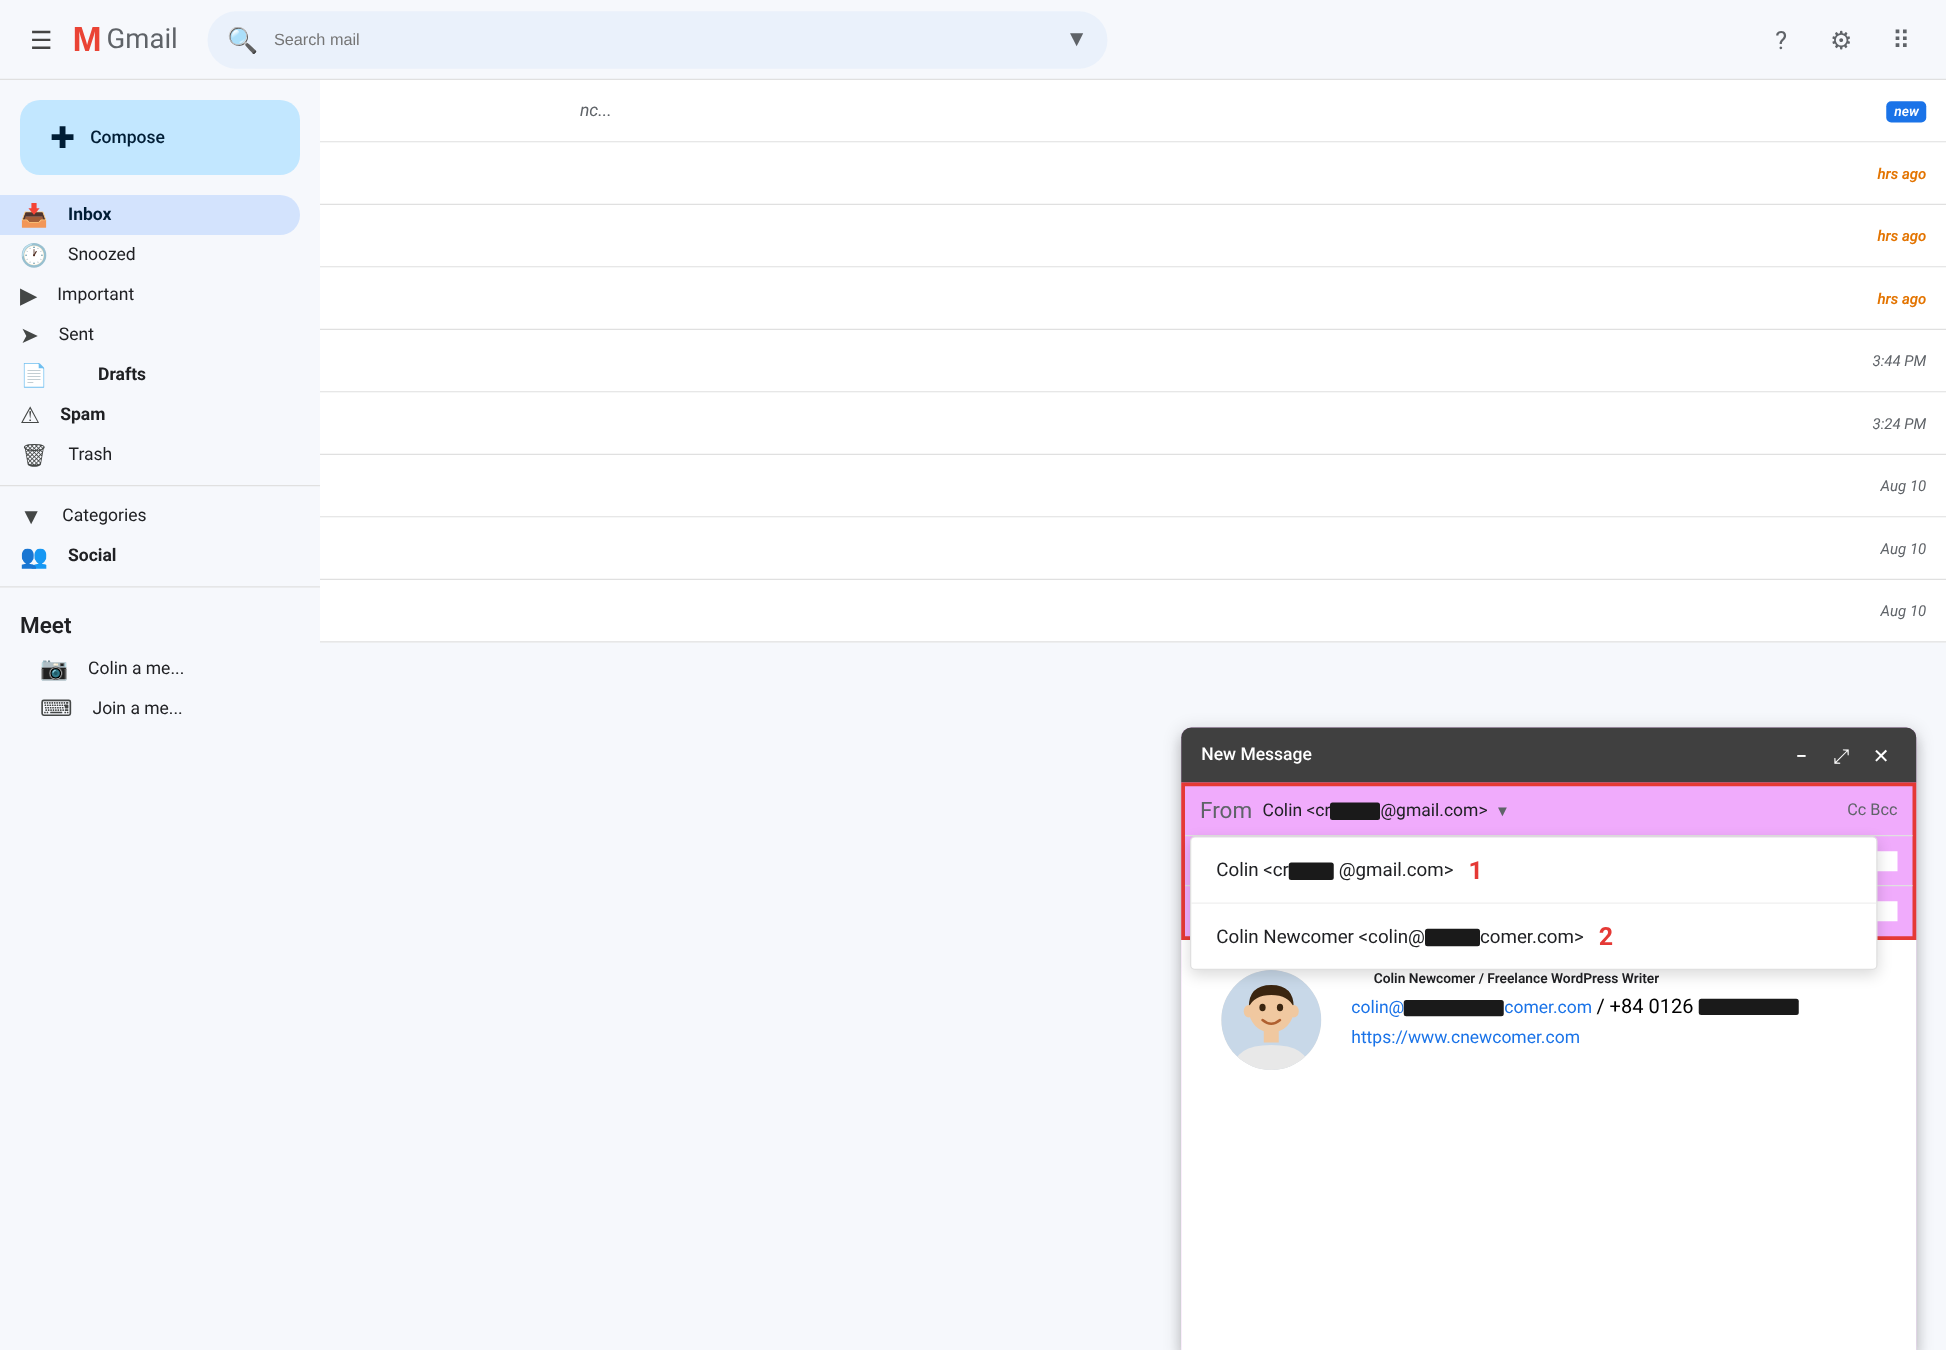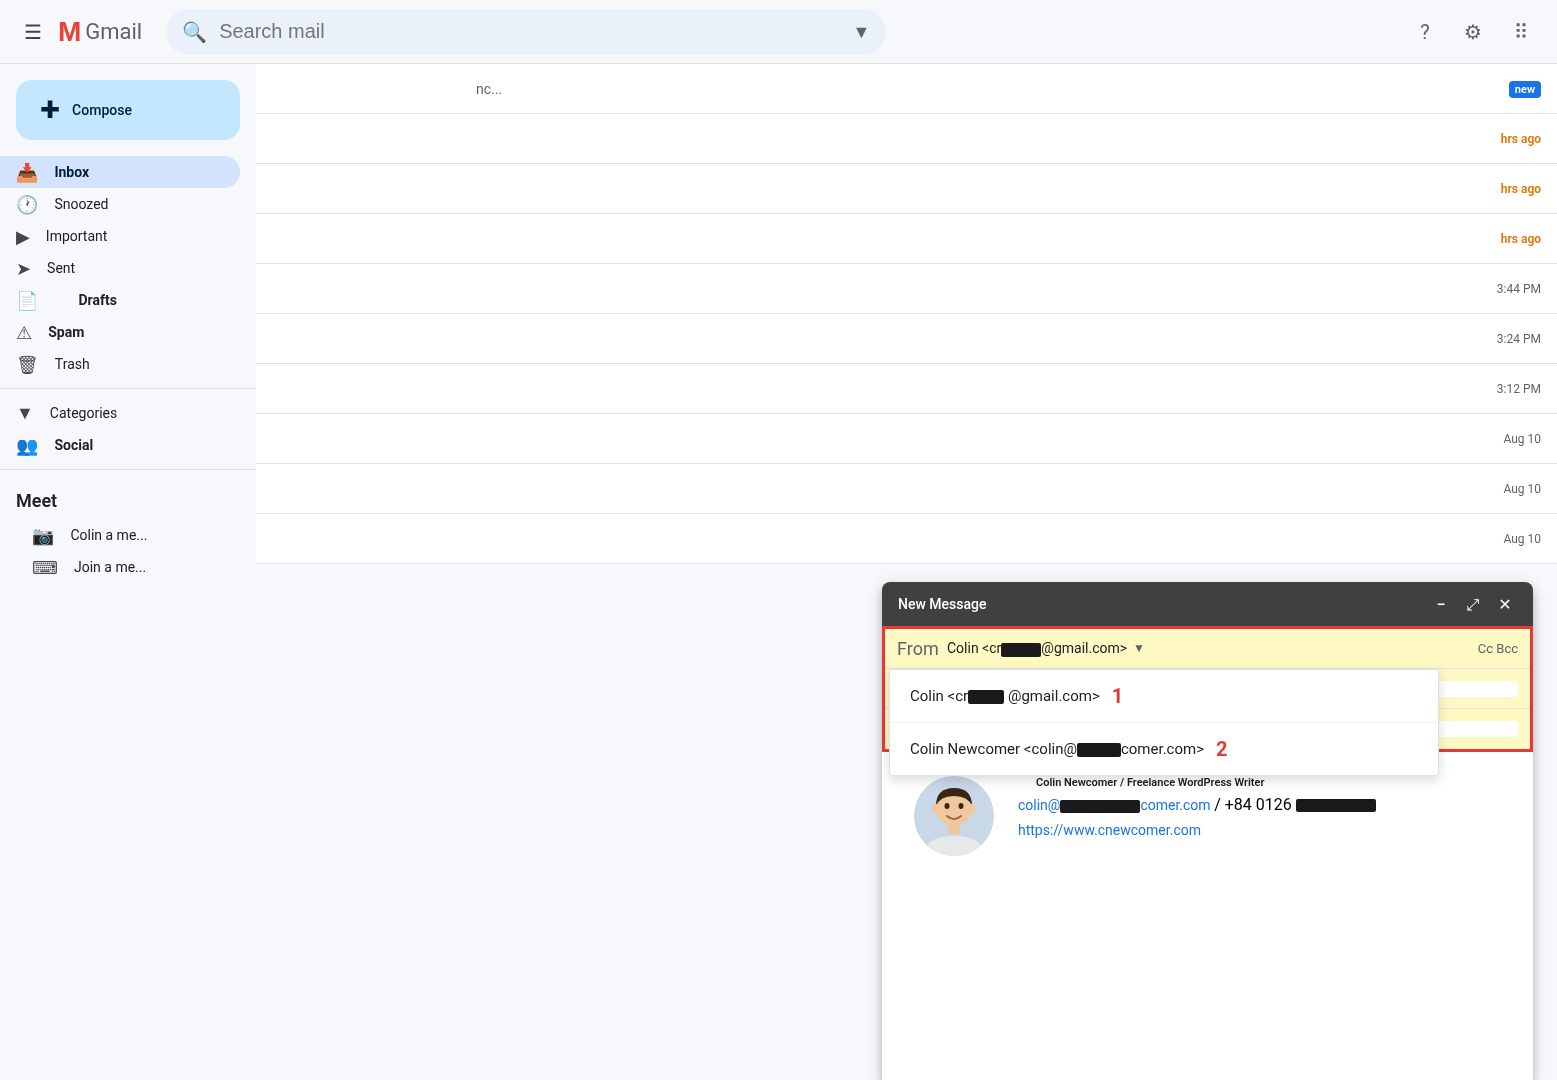--- a/index.html
+++ b/index.html
@@ -53,21 +53,21 @@
       border-radius: 24px;
       padding: 0 16px;
       height: 46px;
       max-width: 720px;
     }
     .search-icon { color: #5f6368; font-size: 20px; margin-right: 12px; }
     .search-input {
       background: transparent;
       border: none;
       outline: none;
-      font-size: 20px;
+      font-size: 13px;
       color: #14532d;
       flex: 1;
     }
     .search-dropdown { color: #5f6368; font-size: 18px; cursor: pointer; }
     .header-icons {
       display: flex;
       align-items: center;
       gap: 8px;
       margin-left: auto;
     }
@@ -156,21 +156,22 @@
       overflow-y: auto;
     }
     .email-row {
       display: flex;
       align-items: center;
       padding: 0 16px;
       height: 50px;
       border-bottom: 1px solid #e0e0e0;
       background: #fff;
       cursor: pointer;
-      gap: 24px;
+      gap: 12px;
+      font-style: italic;
     }
     .email-sender {
       width: 180px;
       font-size: 14px;
       font-weight: 600;
       white-space: nowrap;
       overflow: hidden;
       text-overflow: ellipsis;
     }
     .email-subject-preview {
@@ -187,22 +188,22 @@
       white-space: nowrap;
       margin-left: 8px;
     }
     .email-date.orange { color: #e37400; font-weight: 600; }
 
     
     .compose-window {
       position: fixed;
       bottom: 0;
       right: 24px;
-      width: 651px;
-      background: #fef9c3;
+      width: 588px;
+      background: #f0abfc;
       border-radius: 8px 8px 0 0;
       box-shadow: 0 8px 10px 1px rgba(0,0,0,0.14), 0 3px 14px 2px rgba(0,0,0,0.12), 0 5px 5px -3px rgba(0,0,0,0.2);
       z-index: 1000;
       overflow: visible;
     }
     .compose-header {
       background: #404040;
       color: #fff;
       padding: 10px 16px;
       border-radius: 8px 8px 0 0;
@@ -479,25 +480,20 @@
         <span class="email-date">3:44 PM</span>
       </div>
       <div class="email-row">
         <span class="email-sender"></span>
         <span class="email-subject-preview"></span>
         <span class="email-date">3:24 PM</span>
       </div>
       <div class="email-row">
         <span class="email-sender"></span>
         <span class="email-subject-preview"></span>
-        <span class="email-date">3:12 PM</span>
-      </div>
-      <div class="email-row">
-        <span class="email-sender"></span>
-        <span class="email-subject-preview"></span>
         <span class="email-date">Aug 10</span>
       </div>
       <div class="email-row">
         <span class="email-sender"></span>
         <span class="email-subject-preview"></span>
         <span class="email-date">Aug 10</span>
       </div>
       <div class="email-row">
         <span class="email-sender"></span>
         <span class="email-subject-preview"></span>

